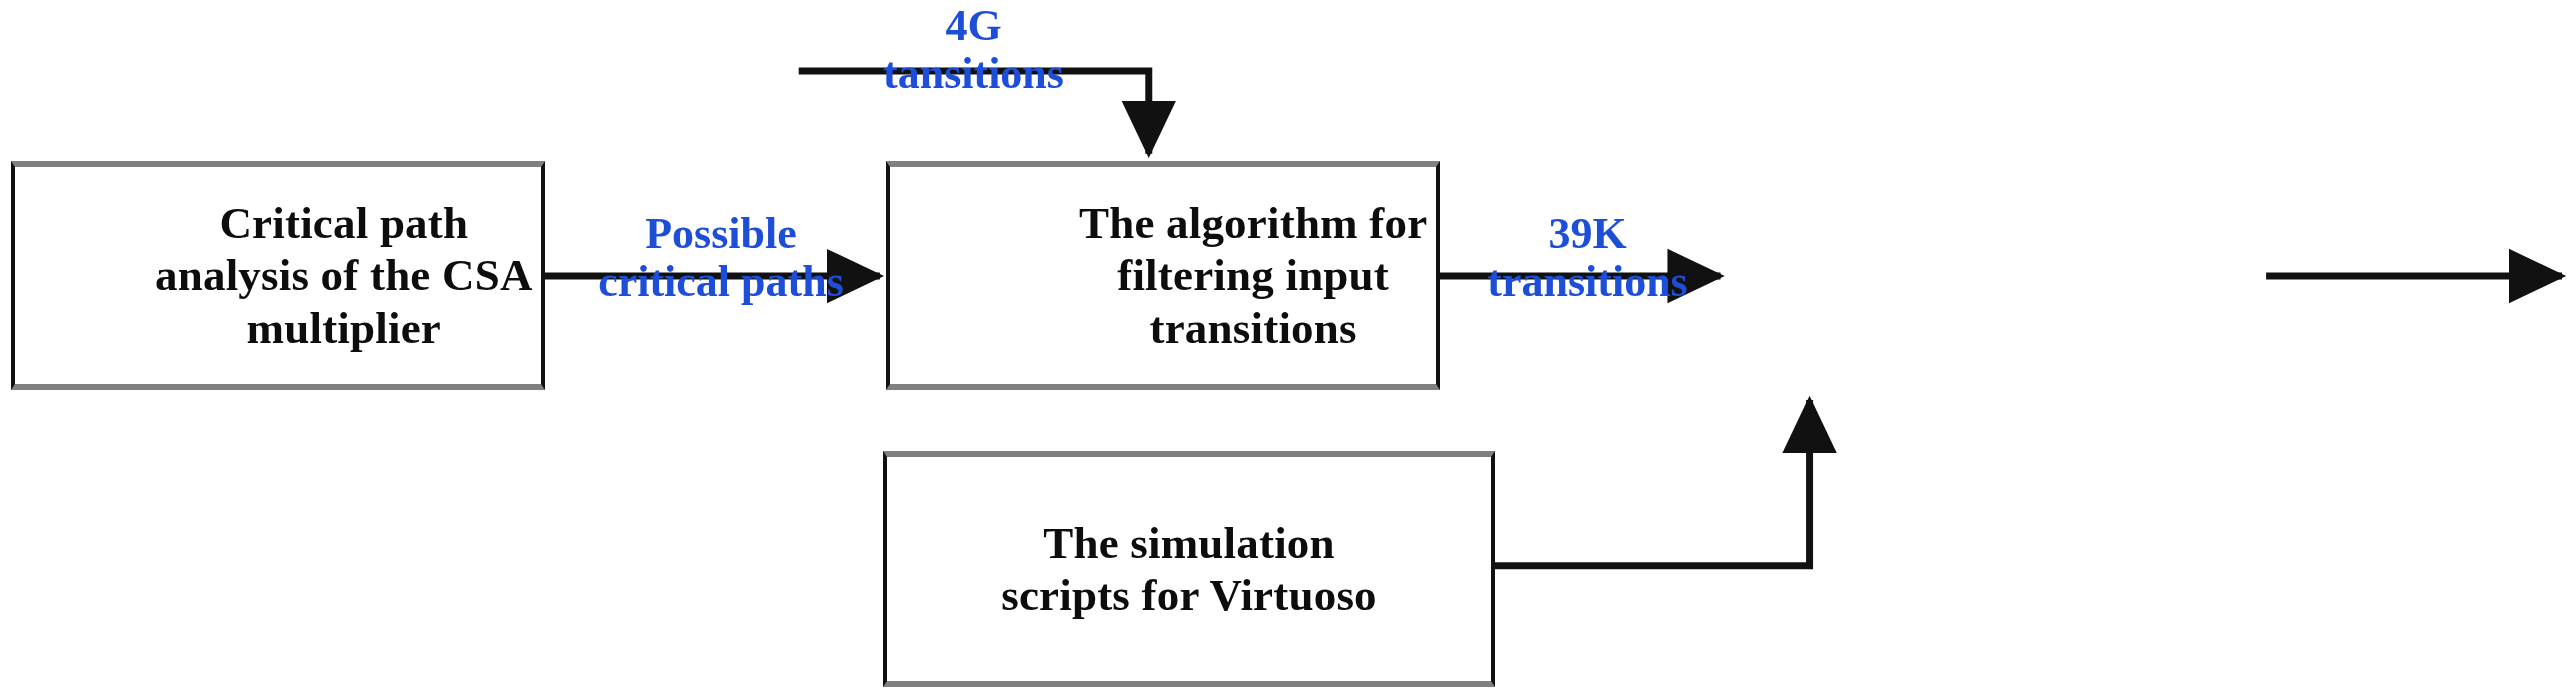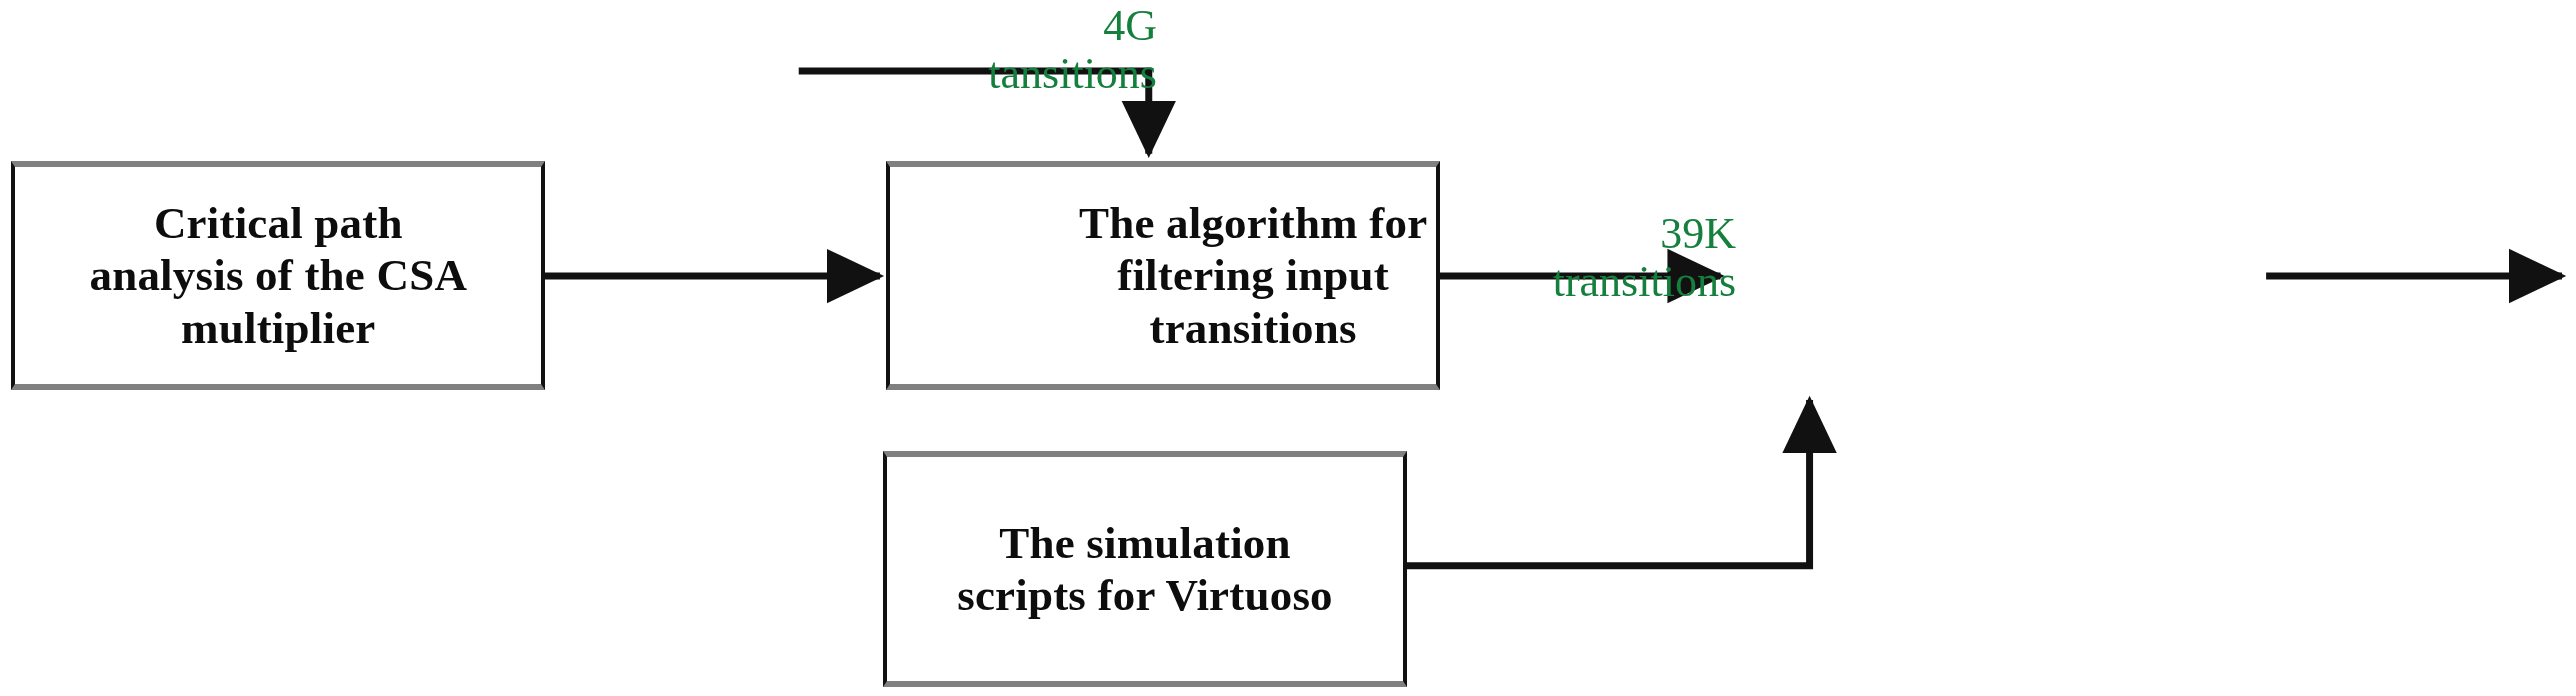--- a/index.html
+++ b/index.html
@@ -34,25 +34,25 @@
     font-weight: bold;
     font-size: 45px;
     line-height: 1.16;
     color: #0d0d0d;
     letter-spacing: 0.2px;
     white-space: pre-line;
     padding: 0 8.7px;
   }
   .edge-label {
     position: absolute;
-    font-weight: normal;
+    font-weight: bold;
     font-size: 44px;
     line-height: 1.1;
-    color: #15803d;
-    text-align: right;
+    color: #1d4ed8;
+    text-align: center;
     white-space: pre-line;
     z-index: 4;
   }
   svg.connectors {
     position: absolute;
     left: 0;
     top: 0;
     width: 2576px;
     height: 697px;
     z-index: 2;
@@ -81,38 +81,40 @@
 
     <path d="M 915 81 L 1316 81 L 1316 176" fill="none" stroke="#111111" stroke-width="8" marker-end="url(#arrow-down)"></path>
 
     <line x1="1640" y1="316" x2="1971" y2="316" stroke="#111111" stroke-width="8" marker-end="url(#arrow-right)"></line>
 
     <line x1="2596" y1="316" x2="2935" y2="316" stroke="#111111" stroke-width="8" marker-end="url(#arrow-right)"></line>
 
     <path d="M 1610 648 L 2073 648 L 2073 458" fill="none" stroke="#111111" stroke-width="8" marker-end="url(#arrow-up)"></path>
   </svg>
 
-  <div class="flow-box" style="left:11.3px; top:161px; width:534px; height:229px;">
+  <div class="flow-box" style="left:11.3px; top:161px; width:534px; height:229px;justify-content:flex-end;">
     <span class="box-text">Critical path
 analysis of the CSA
 multiplier</span>
   </div>
 
   <div class="flow-box" style="left:886px; top:161px; width:554px; height:229px;justify-content:flex-end;">
     <span class="box-text">The algorithm for
 filtering input
 transitions</span>
   </div>
 
 
-  <div class="flow-box" style="left:883px; top:451px; width:524px; height:236px;">
+  <div class="flow-box" style="left:883px; top:451px; width:612px; height:236px;">
     <span class="box-text">The simulation
 scripts for Virtuoso</span>
   </div>
 
+  <div class="edge-label" style="left:553px; top:210px; width:336px;">Possible
+critical paths</div>
 
   <div class="edge-label" style="left:790px; top:1.7px; width:367px;">4G
 tansitions</div>
 
   <div class="edge-label" style="left:1439px; top:210px; width:297px;">39K
 transitions</div>
 
 
 </div>
 

